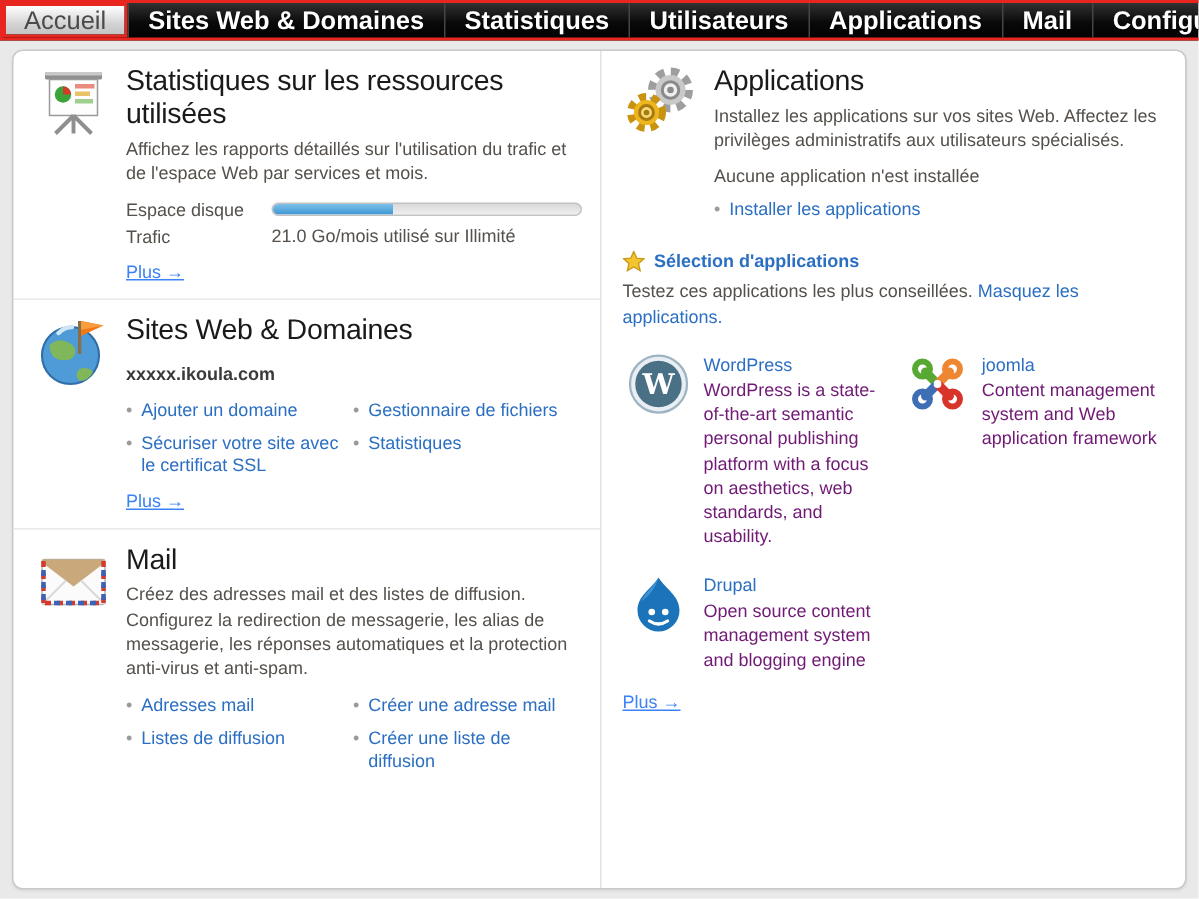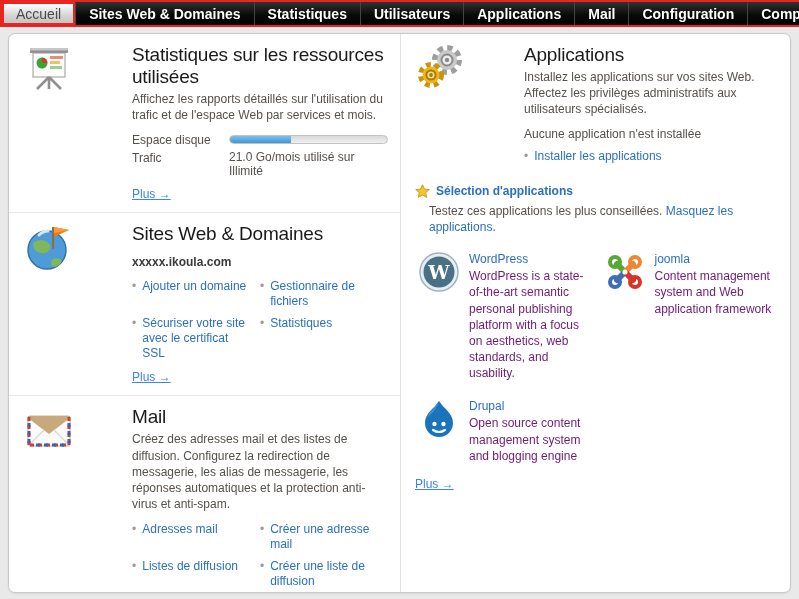--- a/index.html
+++ b/index.html
@@ -20,21 +20,21 @@
   .nav-tabs {
     display: inline-flex;
     align-items: stretch;
     height: 27px;
     border: 2px solid #e8251f;      
   }
   .tab {
     display: flex; align-items: center;
     padding: 0 13px;
     color: #fff;
-    font-size: 14px; font-weight: bold;
+    font-size: 17px; font-weight: bold;
     border-left: 1px solid #454545;
     cursor: pointer;
     text-shadow: 0 1px 1px #000;
   }
   .tab:first-child { border-left: none; }
   .tab.active {
     background: linear-gradient(#ffffff, #d5d5d5 60%, #c3c3c3);
     color: #4a4a4a;
     font-weight: normal;
     text-shadow: none;
@@ -58,21 +58,21 @@
 
   .section {
     display: flex;
     padding: 10px 12px 4px 16px;
     gap: 11px;
   }
   .col-left .section { border-bottom: 1px solid #e8e8e8; }
   .col-left .section:last-child { border-bottom: none; }
 
   .big-icon { width: 48px; height: 48px; flex: 0 0 48px; }
-  .sec-body { flex: 1; min-width: 0; margin-left: 48px; }
+  .sec-body { flex: 1; min-width: 0; }
 
   h2 {
     font-size: 19px;
     font-weight: 400;
     color: #1a1a1a;
     letter-spacing: -0.2px;
     margin: 0 0 3px;
   }
   .desc { line-height: 1.35; color: #55504b; }
 
@@ -124,21 +124,21 @@
 
   .status-line { margin-top: 9px; }
   .single-link { margin-top: 8px; }
 
   
   .featured-head {
     display: flex; align-items: flex-start; gap: 6px;
     margin: 16px 0 4px 2px;
     font-weight: bold; color: #2b6fc2;
   }
-  .featured-intro { margin-left: 16px; line-height: 1.4; }
+  .featured-intro { margin-left: 2px; line-height: 1.4; }
   .apps-grid {
     display: grid;
     grid-template-columns: 1fr 1fr;
     column-gap: 14px;
     row-gap: 18px;
     margin: 16px 0 4px 6px;
   }
   .app-card { display: flex; gap: 10px; }
   .app-icon { width: 40px; height: 40px; flex: 0 0 40px; }
   .app-name { display:block; margin-bottom: 2px; }

